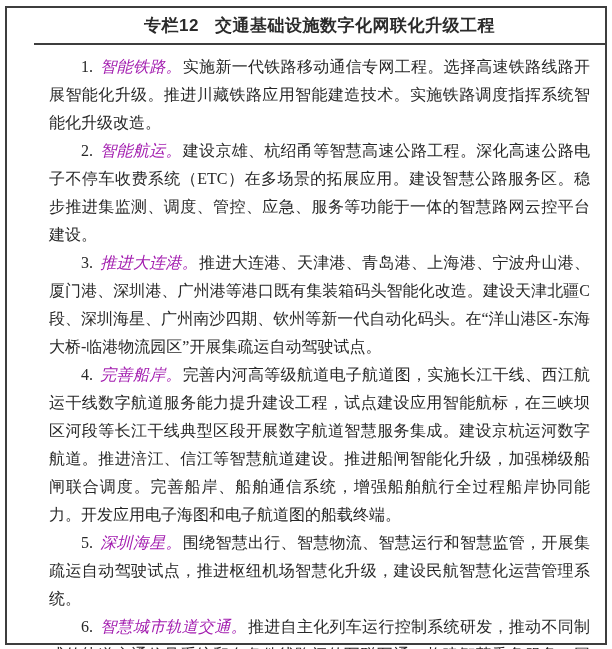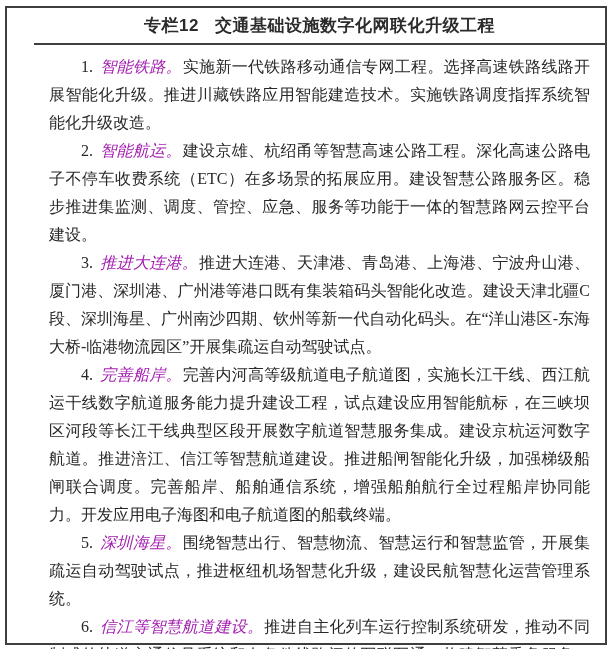--- a/index.html
+++ b/index.html
@@ -69,16 +69,16 @@
   <div class="title-row">
     <span class="title-prefix">专栏12</span>
     <span class="title-main">交通基础设施数字化网联化升级工程</span>
   </div>
   <div class="content">
     <p><span class="para-num">1.</span><span class="para-heading">智能铁路。</span><span>实施新一代铁路移动通信专网工程。选择高速铁路线路开展智能化升级。推进川藏铁路应用智能建造技术。实施铁路调度指挥系统智能化升级改造。</span></p>
     <p><span class="para-num">2.</span><span class="para-heading">智能航运。</span><span>建设京雄、杭绍甬等智慧高速公路工程。深化高速公路电子不停车收费系统（ETC）在多场景的拓展应用。建设智慧公路服务区。稳步推进集监测、调度、管控、应急、服务等功能于一体的智慧路网云控平台建设。</span></p>
     <p><span class="para-num">3.</span><span class="para-heading">推进大连港。</span><span>推进大连港、天津港、青岛港、上海港、宁波舟山港、厦门港、深圳港、广州港等港口既有集装箱码头智能化改造。建设天津北疆C段、深圳海星、广州南沙四期、钦州等新一代自动化码头。在“洋山港区-东海大桥-临港物流园区”开展集疏运自动驾驶试点。</span></p>
     <p><span class="para-num">4.</span><span class="para-heading">完善船岸。</span><span>完善内河高等级航道电子航道图，实施长江干线、西江航运干线数字航道服务能力提升建设工程，试点建设应用智能航标，在三峡坝区河段等长江干线典型区段开展数字航道智慧服务集成。建设京杭运河数字航道。推进涪江、信江等智慧航道建设。推进船闸智能化升级，加强梯级船闸联合调度。完善船岸、船舶通信系统，增强船舶航行全过程船岸协同能力。开发应用电子海图和电子航道图的船载终端。</span></p>
     <p><span class="para-num">5.</span><span class="para-heading">深圳海星。</span><span>围绕智慧出行、智慧物流、智慧运行和智慧监管，开展集疏运自动驾驶试点，推进枢纽机场智慧化升级，建设民航智慧化运营管理系统。</span></p>
-    <p><span class="para-num">6.</span><span class="para-heading">信江等智慧航道建设。</span><span>推进自主化列车运行控制系统研发，推动不同制式的轨道交通信号系统和有条件线路间的互联互通。构建智慧乘务服务、网络化智能运输组织调度、智慧能源管理、智能运维等系统。推广应用智能安检、移动支付等技术。</span></p>
+    <p><span class="para-num">6.</span><span class="para-heading">智慧城市轨道交通。</span><span>推进自主化列车运行控制系统研发，推动不同制式的轨道交通信号系统和有条件线路间的互联互通。构建智慧乘务服务、网络化智能运输组织调度、智慧能源管理、智能运维等系统。推广应用智能安检、移动支付等技术。</span></p>
 
   </div>
 </div>
 
 </body></html>

